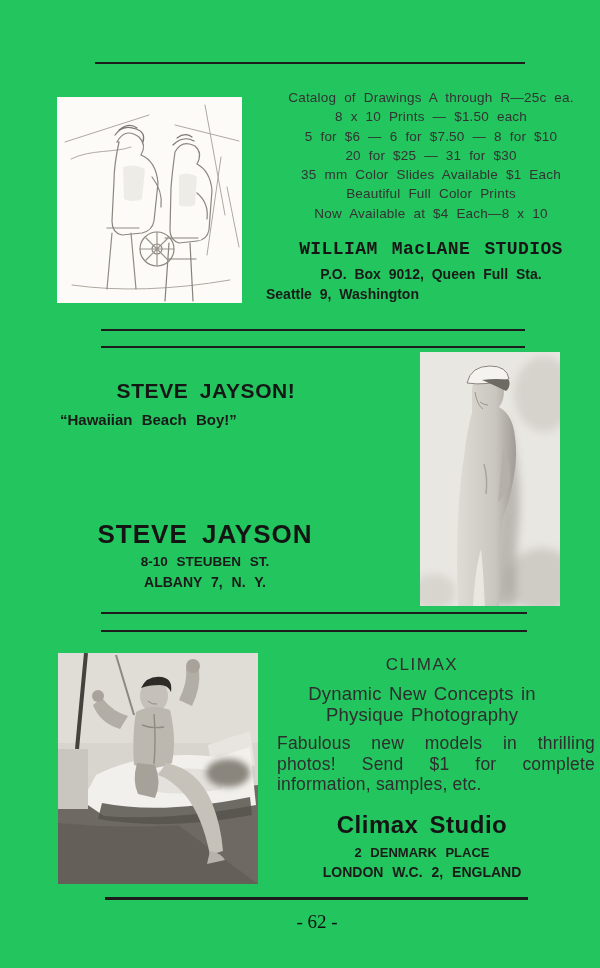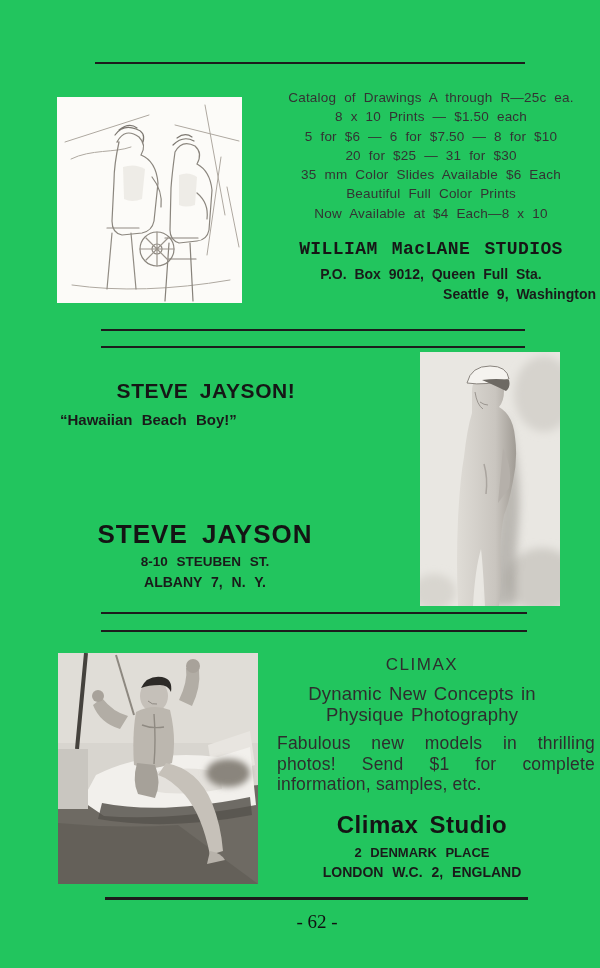--- a/index.html
+++ b/index.html
@@ -17,21 +17,21 @@
   .maclane-text { position:absolute; left:266px; top:88px; width:330px; }
   .price-lines div {
     font-size:13.5px; line-height:19.3px; letter-spacing:.2px;
     word-spacing:4px; text-align:center; color:#333;
   }
   .maclane-name { margin-top:14px; font-size:18px; line-height:24px; font-weight:bold;
     letter-spacing:.4px; word-spacing:3px; text-align:center; color:#161616;font-family:Liberation Mono, monospace; }
   .maclane-addr1 { margin-top:3px; font-size:14px; line-height:20px; font-weight:bold;
     word-spacing:4px; text-align:center; color:#1a1a1a; }
   .maclane-addr2 { margin-top:1px; font-size:14px; line-height:18px; font-weight:bold;
-    word-spacing:4px; text-align:right; color:#1a1a1a; }
+    word-spacing:4px; text-align:left; color:#1a1a1a; }
 
   
   .jayson-heads { position:absolute; left:60px; top:379px; width:292px; }
   .jayson-headline { font-size:21px; line-height:24px; font-weight:bold; letter-spacing:.6px;
     word-spacing:5px; text-align:center; color:#161616; }
   .jayson-subhead { margin-top:8px; font-size:15px; line-height:18px; font-weight:bold;
     word-spacing:5px; text-align:left; color:#1a1a1a; }
   .jayson-body { position:absolute; left:62px; top:437px; width:332px;
     font-size:14.5px; line-height:21px; letter-spacing:.2px; color:#333; }
   .jayson-nameblock { position:absolute; left:58px; top:519px; width:294px; }
@@ -104,21 +104,21 @@
       </g>
     </svg>
   </div>
 
   <div class="maclane-text">
     <div class="price-lines">
       <div>Catalog of Drawings A through R—25c ea.</div>
       <div>8 x 10 Prints — $1.50 each</div>
       <div>5 for $6 — 6 for $7.50 — 8 for $10</div>
       <div>20 for $25  —  31 for $30</div>
-      <div>35 mm Color Slides Available $6 Each</div>
+      <div>35 mm Color Slides Available $1 Each</div>
       <div>Beautiful Full Color Prints</div>
       <div>Now Available at $4 Each—8 x 10</div>
     </div>
     <div class="maclane-name">WILLIAM MacLANE STUDIOS</div>
     <div class="maclane-addr1">P.O. Box 9012, Queen Full Sta.</div>
     <div class="maclane-addr2">Seattle 9, Washington</div>
   </div>
 
   <div class="rule" style="left:101px; top:329px; width:424px; height:2px;"></div>
   <div class="rule" style="left:101px; top:346px; width:424px; height:2px;"></div>

